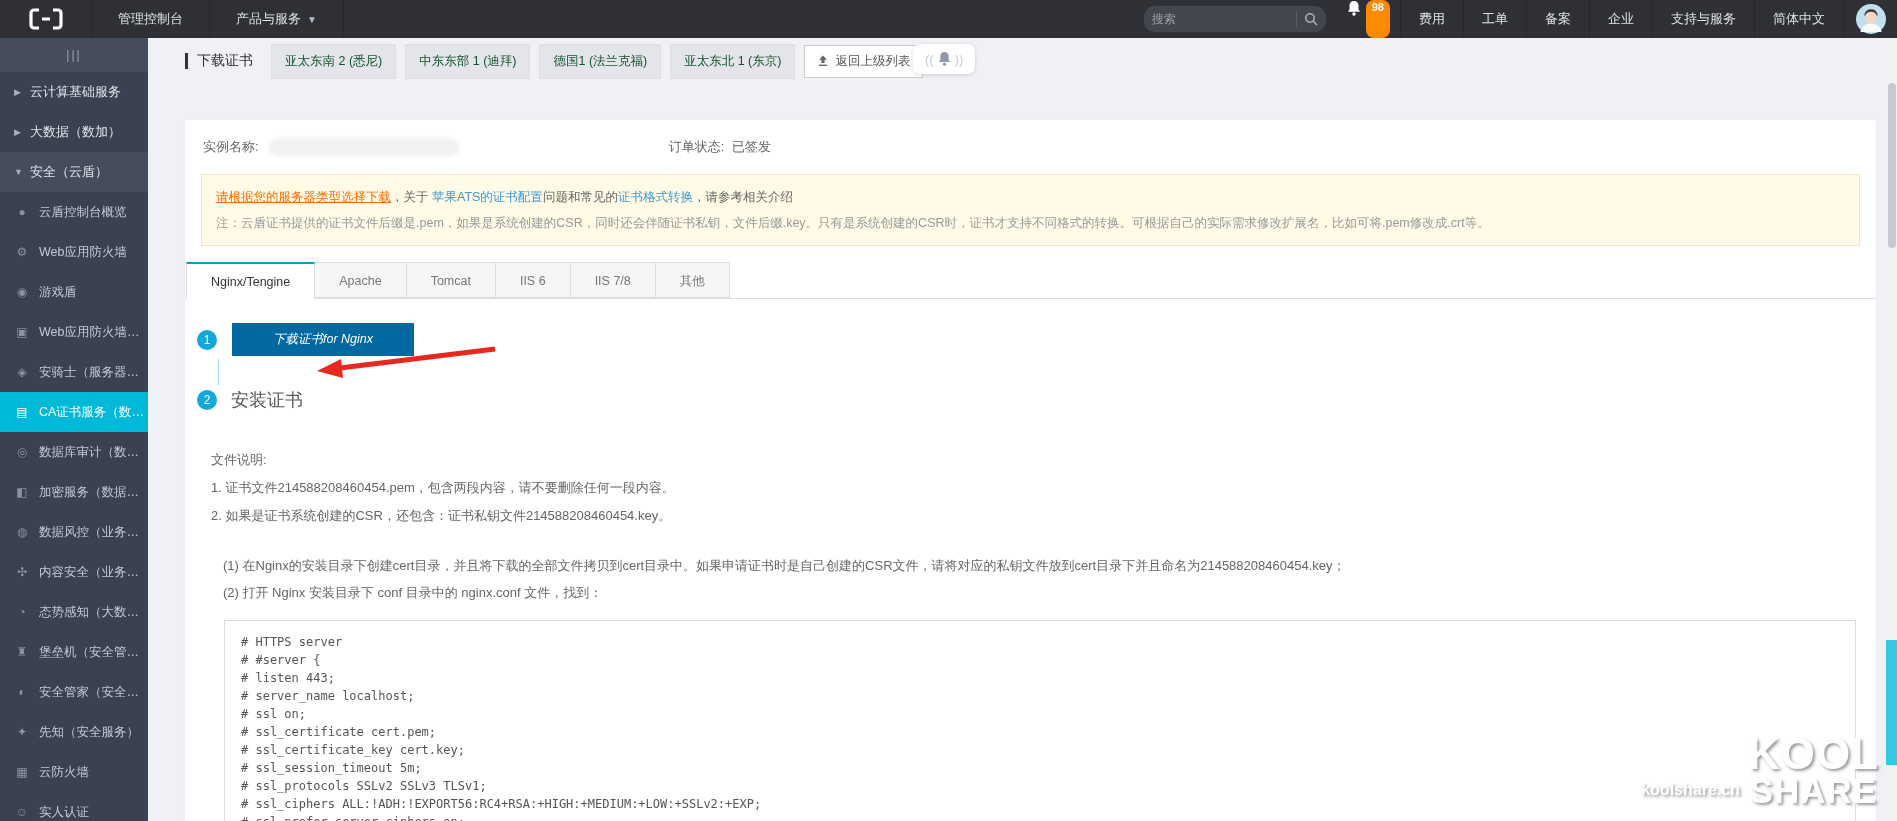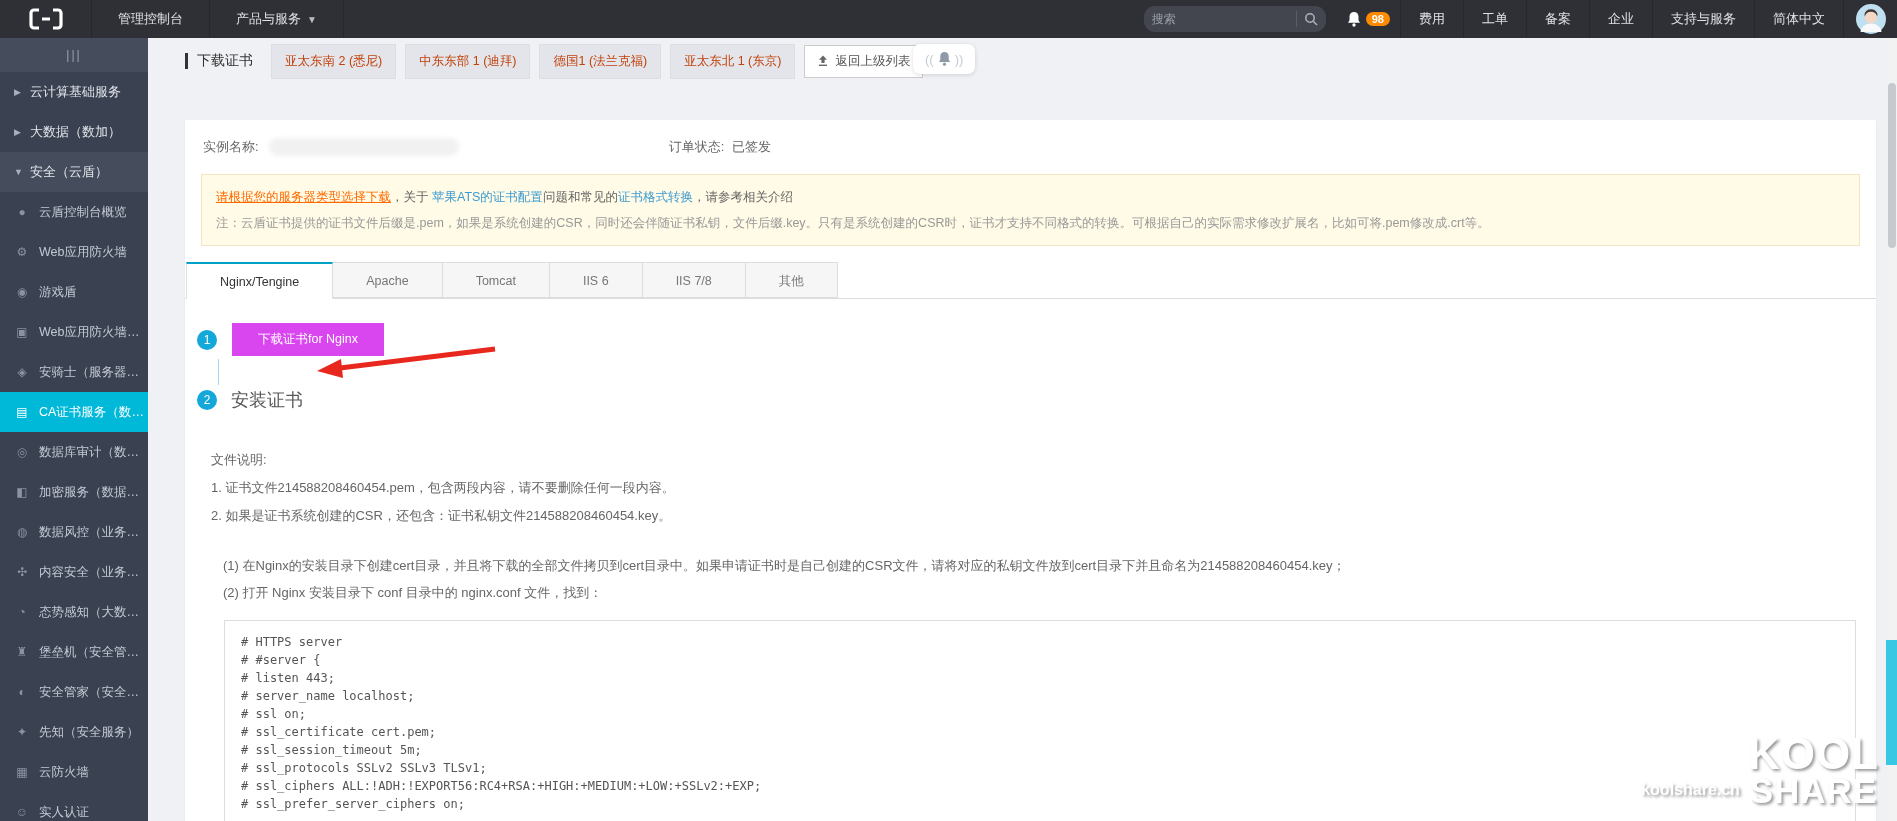--- a/index.html
+++ b/index.html
@@ -10,21 +10,21 @@
   
   .topbar { height:38px; background:#2e3036; display:flex; align-items:stretch; color:#dfe1e5; position:relative; z-index:40; }
   .logo { width:92px; display:flex; align-items:center; justify-content:center; border-right:1px solid #26282d; cursor:pointer; }
   .tb-item { display:flex; align-items:center; padding:0 26px; border-right:1px solid #26282d; cursor:pointer; white-space:nowrap; }
   .tb-item .caret { font-size:10px; margin-left:6px; color:#b8bcc4; }
   .tb-spacer { flex:1; }
   .search { display:flex; align-items:center; background:#43464e; height:26px; width:182px; margin:6px 14px 6px 0; padding:0 8px; border-radius:11px; }
   .search input { flex:1; background:transparent; border:none; outline:none; color:#cfd3d9; font-size:12px; width:110px; }
   .search input::placeholder { color:#9aa0a8; }
   .search .sep { width:1px; height:16px; background:#5a5e66; margin:0 7px; }
-  .bell-wrap { display:flex; align-items:center; padding:0 10px 0 6px; cursor:pointer; }
+  .bell-wrap { display:flex; padding:0 10px 0 6px; cursor:pointer; }
   .badge { background:#ff8a00; color:#fff; font-size:11px; font-weight:bold; border-radius:8px; padding:1px 6px; margin-left:4px; }
   .tb-right { display:flex; align-items:center; padding:0 18px; border-left:1px solid #26282d; cursor:pointer; white-space:nowrap; }
   .avatar { width:54px; display:flex; align-items:center; justify-content:center; border-left:1px solid #26282d; cursor:pointer; }
 
   
   .body-row { display:flex; height:783px; }
 
   
   .sidebar { width:148px; background:#3a4150; flex:none; overflow:hidden; }
   .collapse-band { height:34px; background:#454c5c; display:flex; align-items:center; justify-content:center; color:#9aa2b1; letter-spacing:2px; font-size:12px; cursor:pointer; }
@@ -35,47 +35,47 @@
   .s-item .icn { width:16px; text-align:center; margin-right:9px; color:#8b93a3; font-size:12px; flex:none; }
   .s-item.selected { background:#00b9d8; color:#fff; }
   .s-item.selected .icn { color:#fff; }
   .s-item .lbl { overflow:hidden; text-overflow:ellipsis; max-width:112px; }
 
   
   .main { flex:1; position:relative; background:#eff1f5; overflow:hidden; }
   .page-header { height:46px; display:flex; align-items:center; padding-left:37px; }
   .title-bar { width:3px; height:16px; background:#333; margin-right:9px; }
   .page-title { font-size:14px; color:#333; margin-right:18px; }
-  .region-chip { background:#e3e5ea; color:#c2410c; font-size:12.5px; padding:8px 13px; margin-right:9px; cursor:pointer; border:1px solid #dcdee3; }
+  .region-chip { background:#e3e5ea; color:#14532d; font-size:12.5px; padding:8px 13px; margin-right:9px; cursor:pointer; border:1px solid #dcdee3; }
   .back-btn { background:#fff; border:1px solid #ccc; color:#555; font-size:12.5px; padding:7px 12px; display:flex; align-items:center; gap:6px; cursor:pointer; }
 
   .float-bell { position:absolute; left:765px; top:6px; background:#fff; border-radius:7px; box-shadow:0 1px 4px rgba(0,0,0,.14); padding:7px 12px; display:flex; align-items:center; gap:3px; color:#c3ccd6; font-size:13px; z-index:30; }
 
   
   .card { background:#fff; margin:36px 21px 0 37px; min-height:700px; box-shadow:0 1px 2px rgba(0,0,0,.06); position:relative; }
   .info-row { display:flex; align-items:center; padding:18px 16px 4px 18px; color:#666; }
   .blur-blob { display:inline-block; width:190px; height:18px; margin-left:10px; background:#f1f1f1; border-radius:9px; filter:blur(2px); }
   .info-status { margin-left:210px; }
   .info-status b { font-weight:normal; color:#666; margin-left:4px; }
 
   .notice { background:#fffbe6; border:1px solid #f1e5c3; margin:14px 16px 0 16px; padding:9px 14px; line-height:26px; font-size:12.5px; }
   .notice .hl { color:#ff6a00;text-decoration:underline; }
   .notice a { color:#3d9ad1; text-decoration:none; cursor:pointer; }
   .notice .note { color:#999; }
 
   .tabs { margin-top:16px; display:flex; border-bottom:1px solid #ddd; padding-left:1px; }
-  .tab { padding:0 33px; height:36px; line-height:36px; background:#f6f6f7; border:1px solid #ddd; border-left:none; color:#777; cursor:pointer; font-size:12.5px; }
+  .tab { padding:0 24px; height:36px; line-height:36px; background:#f6f6f7; border:1px solid #ddd; border-left:none; color:#777; cursor:pointer; font-size:12.5px; }
   .tab:first-child { border-left:1px solid #ddd; }
   .tab.active { background:#fff; border-top:2px solid #00a2c6; border-bottom:1px solid #fff; margin-bottom:-1px; color:#333; height:37px; }
 
   .steps { position:relative; padding:24px 16px 30px 12px; }
   .step-row { display:flex; align-items:center; }
   .step-dot { width:20px; height:20px; border-radius:50%; background:#14a8da; color:#fff; font-size:12px; display:flex; align-items:center; justify-content:center; flex:none; }
   .connector { width:1px; height:26px; background:#9fd9ee; margin:3px 0 3px 21px; }
-  .dl-btn { margin-left:15px; background:#d946ef; color:#fff; border:none; font-size:12.5px; padding:8px 26px; cursor:pointer; }
+  .dl-btn { margin-left:15px; background:#0369a1; color:#fff; border:none; font-size:12.5px; padding:8px 41px; cursor:pointer;font-style:italic; }
   .install-title { margin-left:14px; font-size:18px; color:#595959; }
   .arrow-svg { position:absolute; left:100px; top:40px; z-index:20; pointer-events:none; }
 
   .desc { margin:4px 20px 0 26px; color:#666; line-height:28px; font-size:13px; }
   .paras { margin:22px 20px 0 38px; color:#666; line-height:27px; font-size:13px; }
 
   .code-block { margin:14px 20px 0 39px; border:1px solid #ddd; background:#fff; padding:12px 16px; font-family:"DejaVu Sans Mono","Liberation Mono",monospace; font-size:12px; color:#555; line-height:18px; }
 
   
   .scrollbar { position:absolute; right:0; top:38px; width:10px; height:783px; background:#f2f2f2; z-index:50; }
@@ -300,20 +300,21 @@
           <div>(2) 打开 Nginx 安装目录下 conf 目录中的 nginx.conf 文件，找到：</div>
         </div>
 
         <div class="code-block">
           <div># HTTPS server</div>
           <div># #server {</div>
           <div># listen 443;</div>
           <div># server_name localhost;</div>
           <div># ssl on;</div>
           <div># ssl_certificate cert.pem;</div>
+          <div># ssl_certificate_key cert.key;</div>
           <div># ssl_session_timeout 5m;</div>
           <div># ssl_protocols SSLv2 SSLv3 TLSv1;</div>
           <div># ssl_ciphers ALL:!ADH:!EXPORT56:RC4+RSA:+HIGH:+MEDIUM:+LOW:+SSLv2:+EXP;</div>
           <div># ssl_prefer_server_ciphers on;</div>
 
         </div>
       </div>
     </main>
   </div>
 

